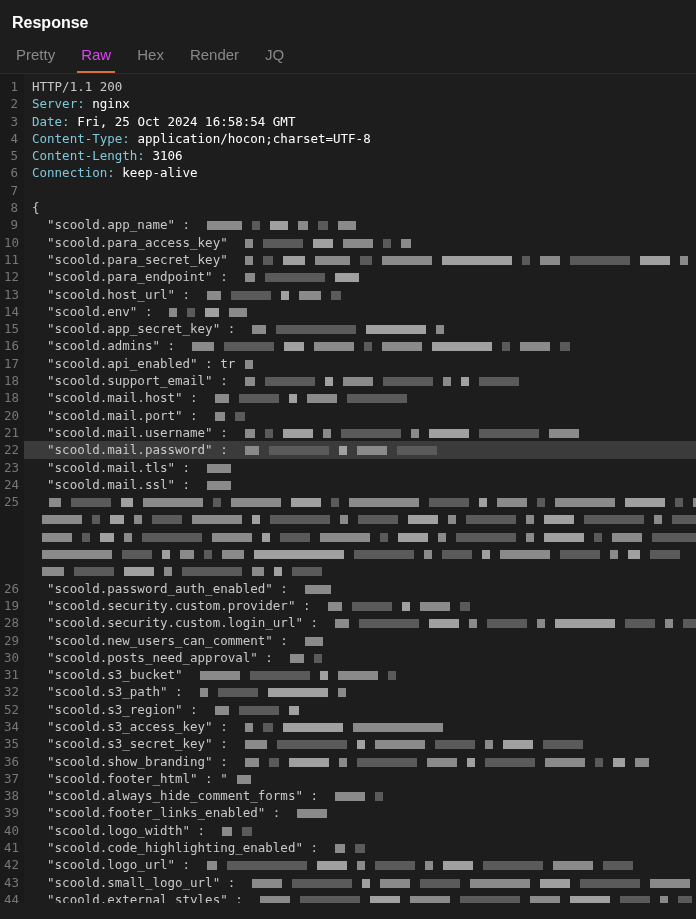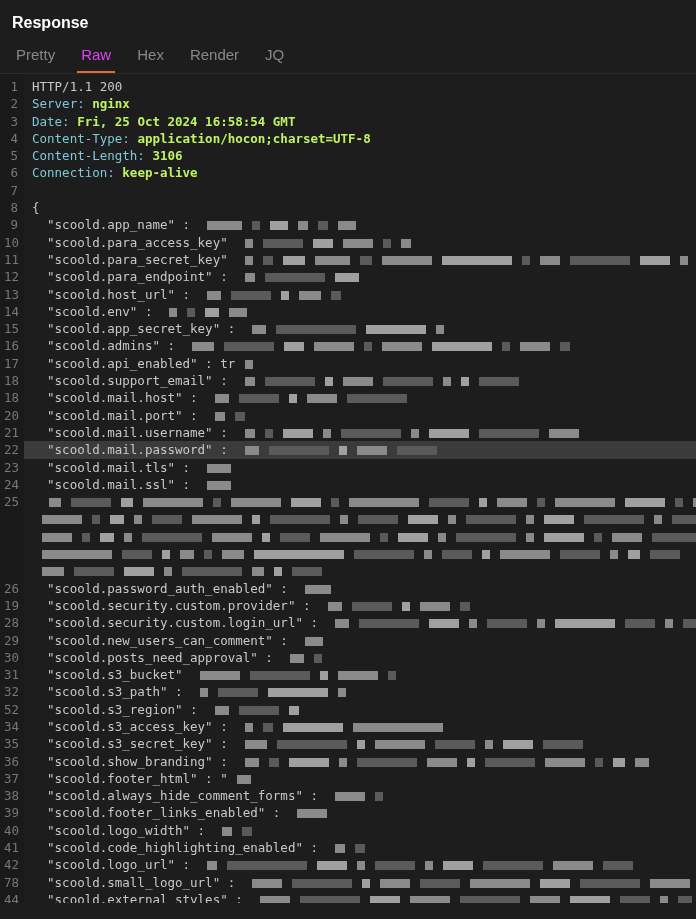--- a/index.html
+++ b/index.html
@@ -57,21 +57,21 @@
   .code {
     padding: 4px 8px;
     font-size: 12.5px;
     line-height: 17.3px;
     white-space: pre;
     overflow: hidden;
   }
   .line { display: block; height: 17.3px; }
   .line.hl { background: #3b3b3b; margin-left: -8px; padding-left: 8px; margin-right: -300px; padding-right: 300px; }
   .hdr { color: #7fc7d9; }
-  .val { color: #bef264; font-weight: bold; }
+  .val { color: #ffffff; }
   .str { color: #c8c8c8; }
   .key { color: #c8c8c8; }
   .redact {
     display: inline-block;
     vertical-align: middle;
     height: 9px;
     background: #8a8a8a;
     margin: 0 2px;
   }
   .redact.d { background: #5a5a5a; }
@@ -134,17 +134,17 @@
       <div class="line">52</div>
       <div class="line">34</div>
       <div class="line">35</div>
       <div class="line">36</div>
       <div class="line">37</div>
       <div class="line">38</div>
       <div class="line">39</div>
       <div class="line">40</div>
       <div class="line">41</div>
       <div class="line">42</div>
-      <div class="line">78</div>
+      <div class="line">43</div>
       <div class="line">44</div>
     </div>
   <div class="code" id="code"><div class="line"><span class="str">HTTP/1.1 200</span></div><div class="line"><span class="hdr">Server:</span> <span class="val">nginx</span></div><div class="line"><span class="hdr">Date:</span> <span class="val">Fri, 25 Oct 2024 16:58:54 GMT</span></div><div class="line"><span class="hdr">Content-Type:</span> <span class="val">application/hocon;charset=UTF-8</span></div><div class="line"><span class="hdr">Content-Length:</span> <span class="val">3106</span></div><div class="line"><span class="hdr">Connection:</span> <span class="val">keep-alive</span></div><div class="line"><span class="str"></span></div><div class="line"><span class="str">{</span></div><div class="line">  <span class="key">"scoold.app_name"</span> :  <span class="redact " style="width:35px"></span><span class="gap"></span><span class="redact d" style="width:8px"></span><span class="gap"></span><span class="redact l" style="width:18px"></span><span class="gap"></span><span class="redact " style="width:10px"></span><span class="gap"></span><span class="redact d" style="width:10px"></span><span class="gap"></span><span class="redact " style="width:18px"></span><span class="gap"></span></div><div class="line">  <span class="key">"scoold.para_access_key"</span>  <span class="redact " style="width:8px"></span><span class="gap"></span><span class="redact d" style="width:40px"></span><span class="gap"></span><span class="redact l" style="width:20px"></span><span class="gap"></span><span class="redact " style="width:30px"></span><span class="gap"></span><span class="redact d" style="width:8px"></span><span class="gap"></span><span class="redact " style="width:10px"></span><span class="gap"></span></div><div class="line">  <span class="key">"scoold.para_secret_key"</span>  <span class="redact " style="width:8px"></span><span class="gap"></span><span class="redact d" style="width:10px"></span><span class="gap"></span><span class="redact l" style="width:22px"></span><span class="gap"></span><span class="redact " style="width:35px"></span><span class="gap"></span><span class="redact d" style="width:12px"></span><span class="gap"></span><span class="redact " style="width:50px"></span><span class="gap"></span><span class="redact l" style="width:70px"></span><span class="gap"></span><span class="redact d" style="width:8px"></span><span class="gap"></span><span class="redact " style="width:20px"></span><span class="gap"></span><span class="redact d" style="width:60px"></span><span class="gap"></span><span class="redact l" style="width:30px"></span><span class="gap"></span><span class="redact " style="width:8px"></span><span class="gap"></span><span class="gap"></span><span class="gap"></span></div><div class="line">  <span class="key">"scoold.para_endpoint"</span> :  <span class="redact " style="width:10px"></span><span class="gap"></span><span class="redact d" style="width:60px"></span><span class="gap"></span><span class="redact l" style="width:24px"></span><span class="gap"></span></div><div class="line">  <span class="key">"scoold.host_url"</span> :  <span class="redact " style="width:14px"></span><span class="gap"></span><span class="redact d" style="width:40px"></span><span class="gap"></span><span class="redact l" style="width:8px"></span><span class="gap"></span><span class="redact " style="width:22px"></span><span class="gap"></span><span class="redact d" style="width:10px"></span><span class="gap"></span></div><div class="line">  <span class="key">"scoold.env"</span> :  <span class="redact " style="width:8px"></span><span class="gap"></span><span class="redact d" style="width:8px"></span><span class="gap"></span><span class="redact l" style="width:14px"></span><span class="gap"></span><span class="redact " style="width:18px"></span><span class="gap"></span></div><div class="line">  <span class="key">"scoold.app_secret_key"</span> :  <span class="redact " style="width:14px"></span><span class="gap"></span><span class="redact d" style="width:80px"></span><span class="gap"></span><span class="redact l" style="width:60px"></span><span class="gap"></span><span class="redact " style="width:8px"></span><span class="gap"></span></div><div class="line">  <span class="key">"scoold.admins"</span> :  <span class="redact " style="width:22px"></span><span class="gap"></span><span class="redact d" style="width:50px"></span><span class="gap"></span><span class="redact l" style="width:20px"></span><span class="gap"></span><span class="redact " style="width:40px"></span><span class="gap"></span><span class="redact d" style="width:8px"></span><span class="gap"></span><span class="redact " style="width:40px"></span><span class="gap"></span><span class="redact l" style="width:60px"></span><span class="gap"></span><span class="redact d" style="width:8px"></span><span class="gap"></span><span class="redact " style="width:30px"></span><span class="gap"></span><span class="redact d" style="width:10px"></span><span class="gap"></span></div><div class="line">  <span class="key">"scoold.api_enabled"</span> : <span class="str">tr</span> <span class="redact " style="width:8px"></span><span class="gap"></span></div><div class="line">  <span class="key">"scoold.support_email"</span> :  <span class="redact " style="width:10px"></span><span class="gap"></span><span class="redact d" style="width:50px"></span><span class="gap"></span><span class="redact l" style="width:8px"></span><span class="gap"></span><span class="redact " style="width:30px"></span><span class="gap"></span><span class="redact d" style="width:50px"></span><span class="gap"></span><span class="redact " style="width:8px"></span><span class="gap"></span><span class="redact l" style="width:8px"></span><span class="gap"></span><span class="redact d" style="width:40px"></span><span class="gap"></span></div><div class="line">  <span class="key">"scoold.mail.host"</span> :  <span class="redact " style="width:14px"></span><span class="gap"></span><span class="redact d" style="width:40px"></span><span class="gap"></span><span class="redact l" style="width:8px"></span><span class="gap"></span><span class="redact " style="width:30px"></span><span class="gap"></span><span class="redact d" style="width:60px"></span><span class="gap"></span></div><div class="line">  <span class="key">"scoold.mail.port"</span> :  <span class="redact " style="width:10px"></span><span class="gap"></span><span class="redact d" style="width:10px"></span><span class="gap"></span></div><div class="line">  <span class="key">"scoold.mail.username"</span> :  <span class="redact " style="width:10px"></span><span class="gap"></span><span class="redact d" style="width:8px"></span><span class="gap"></span><span class="redact l" style="width:30px"></span><span class="gap"></span><span class="redact " style="width:8px"></span><span class="gap"></span><span class="redact d" style="width:60px"></span><span class="gap"></span><span class="redact " style="width:8px"></span><span class="gap"></span><span class="redact l" style="width:40px"></span><span class="gap"></span><span class="redact d" style="width:60px"></span><span class="gap"></span><span class="redact " style="width:30px"></span><span class="gap"></span></div><div class="line hl">  <span class="key">"scoold.mail.password"</span> :  <span class="redact " style="width:14px"></span><span class="gap"></span><span class="redact d" style="width:60px"></span><span class="gap"></span><span class="redact l" style="width:8px"></span><span class="gap"></span><span class="redact " style="width:30px"></span><span class="gap"></span><span class="redact d" style="width:40px"></span><span class="gap"></span></div><div class="line">  <span class="key">"scoold.mail.tls"</span> :  <span class="redact " style="width:24px"></span><span class="gap"></span></div><div class="line">  <span class="key">"scoold.mail.ssl"</span> :  <span class="redact " style="width:24px"></span><span class="gap"></span></div><div class="line">  <span class="redact " style="width:12px"></span><span class="gap"></span><span class="redact d" style="width:40px"></span><span class="gap"></span><span class="redact l" style="width:12px"></span><span class="gap"></span><span class="redact " style="width:60px"></span><span class="gap"></span><span class="redact d" style="width:8px"></span><span class="gap"></span><span class="redact " style="width:50px"></span><span class="gap"></span><span class="redact l" style="width:30px"></span><span class="gap"></span><span class="redact d" style="width:8px"></span><span class="gap"></span><span class="redact " style="width:70px"></span><span class="gap"></span><span class="redact d" style="width:40px"></span><span class="gap"></span><span class="redact l" style="width:8px"></span><span class="gap"></span><span class="redact " style="width:30px"></span><span class="gap"></span><span class="redact d" style="width:8px"></span><span class="gap"></span><span class="redact " style="width:60px"></span><span class="gap"></span><span class="redact l" style="width:40px"></span><span class="gap"></span><span class="redact d" style="width:8px"></span><span class="gap"></span><span class="redact " style="width:30px"></span><span class="gap"></span><span class="gap"></span><span class="gap"></span></div><div class="line"> <span class="redact " style="width:40px"></span><span class="gap"></span><span class="redact d" style="width:8px"></span><span class="gap"></span><span class="redact l" style="width:14px"></span><span class="gap"></span><span class="redact " style="width:8px"></span><span class="gap"></span><span class="redact d" style="width:30px"></span><span class="gap"></span><span class="redact " style="width:50px"></span><span class="gap"></span><span class="redact l" style="width:8px"></span><span class="gap"></span><span class="redact d" style="width:60px"></span><span class="gap"></span><span class="redact " style="width:8px"></span><span class="gap"></span><span class="redact d" style="width:40px"></span><span class="gap"></span><span class="redact l" style="width:30px"></span><span class="gap"></span><span class="redact " style="width:8px"></span><span class="gap"></span><span class="redact d" style="width:50px"></span><span class="gap"></span><span class="redact " style="width:8px"></span><span class="gap"></span><span class="redact l" style="width:30px"></span><span class="gap"></span><span class="redact d" style="width:60px"></span><span class="gap"></span><span class="redact " style="width:8px"></span><span class="gap"></span><span class="redact d" style="width:40px"></span><span class="gap"></span><span class="gap"></span><span class="gap"></span><span class="gap"></span><span class="gap"></span><span class="gap"></span></div><div class="line"> <span class="redact " style="width:30px"></span><span class="gap"></span><span class="redact d" style="width:8px"></span><span class="gap"></span><span class="redact l" style="width:14px"></span><span class="gap"></span><span class="redact " style="width:8px"></span><span class="gap"></span><span class="redact d" style="width:60px"></span><span class="gap"></span><span class="redact " style="width:40px"></span><span class="gap"></span><span class="redact l" style="width:8px"></span><span class="gap"></span><span class="redact d" style="width:30px"></span><span class="gap"></span><span class="redact " style="width:50px"></span><span class="gap"></span><span class="redact d" style="width:8px"></span><span class="gap"></span><span class="redact l" style="width:30px"></span><span class="gap"></span><span class="redact " style="width:8px"></span><span class="gap"></span><span class="redact d" style="width:60px"></span><span class="gap"></span><span class="redact " style="width:8px"></span><span class="gap"></span><span class="redact l" style="width:40px"></span><span class="gap"></span><span class="redact d" style="width:8px"></span><span class="gap"></span><span class="redact " style="width:30px"></span><span class="gap"></span><span class="redact d" style="width:60px"></span><span class="gap"></span><span class="gap"></span><span class="gap"></span><span class="gap"></span><span class="gap"></span><span class="gap"></span><span class="gap"></span></div><div class="line"> <span class="redact " style="width:70px"></span><span class="gap"></span><span class="redact d" style="width:30px"></span><span class="gap"></span><span class="redact l" style="width:8px"></span><span class="gap"></span><span class="redact " style="width:14px"></span><span class="gap"></span><span class="redact d" style="width:8px"></span><span class="gap"></span><span class="redact " style="width:22px"></span><span class="gap"></span><span class="redact l" style="width:90px"></span><span class="gap"></span><span class="redact d" style="width:60px"></span><span class="gap"></span><span class="redact " style="width:8px"></span><span class="gap"></span><span class="redact d" style="width:30px"></span><span class="gap"></span><span class="redact l" style="width:8px"></span><span class="gap"></span><span class="redact " style="width:50px"></span><span class="gap"></span><span class="redact d" style="width:40px"></span><span class="gap"></span><span class="redact " style="width:8px"></span><span class="gap"></span><span class="redact l" style="width:12px"></span><span class="gap"></span><span class="redact d" style="width:30px"></span><span class="gap"></span></div><div class="line"> <span class="redact " style="width:22px"></span><span class="gap"></span><span class="redact d" style="width:40px"></span><span class="gap"></span><span class="redact l" style="width:30px"></span><span class="gap"></span><span class="redact " style="width:8px"></span><span class="gap"></span><span class="redact d" style="width:60px"></span><span class="gap"></span><span class="redact " style="width:12px"></span><span class="gap"></span><span class="redact l" style="width:8px"></span><span class="gap"></span><span class="redact d" style="width:30px"></span><span class="gap"></span></div><div class="line">  <span class="key">"scoold.password_auth_enabled"</span> :  <span class="redact " style="width:26px"></span><span class="gap"></span></div><div class="line">  <span class="key">"scoold.security.custom.provider"</span> :  <span class="redact " style="width:14px"></span><span class="gap"></span><span class="redact d" style="width:40px"></span><span class="gap"></span><span class="redact l" style="width:8px"></span><span class="gap"></span><span class="redact " style="width:30px"></span><span class="gap"></span><span class="redact d" style="width:10px"></span><span class="gap"></span></div><div class="line">  <span class="key">"scoold.security.custom.login_url"</span> :  <span class="redact " style="width:14px"></span><span class="gap"></span><span class="redact d" style="width:60px"></span><span class="gap"></span><span class="redact l" style="width:30px"></span><span class="gap"></span><span class="redact " style="width:8px"></span><span class="gap"></span><span class="redact d" style="width:40px"></span><span class="gap"></span><span class="redact " style="width:8px"></span><span class="gap"></span><span class="redact l" style="width:60px"></span><span class="gap"></span><span class="redact d" style="width:30px"></span><span class="gap"></span><span class="redact " style="width:8px"></span><span class="gap"></span><span class="redact d" style="width:40px"></span><span class="gap"></span><span class="gap"></span></div><div class="line">  <span class="key">"scoold.new_users_can_comment"</span> :  <span class="redact " style="width:18px"></span><span class="gap"></span></div><div class="line">  <span class="key">"scoold.posts_need_approval"</span> :  <span class="redact " style="width:14px"></span><span class="gap"></span><span class="redact d" style="width:8px"></span><span class="gap"></span></div><div class="line">  <span class="key">"scoold.s3_bucket"</span>  <span class="redact " style="width:40px"></span><span class="gap"></span><span class="redact d" style="width:60px"></span><span class="gap"></span><span class="redact l" style="width:8px"></span><span class="gap"></span><span class="redact " style="width:40px"></span><span class="gap"></span><span class="redact d" style="width:8px"></span><span class="gap"></span></div><div class="line">  <span class="key">"scoold.s3_path"</span> :  <span class="redact " style="width:8px"></span><span class="gap"></span><span class="redact d" style="width:40px"></span><span class="gap"></span><span class="redact l" style="width:60px"></span><span class="gap"></span><span class="redact " style="width:8px"></span><span class="gap"></span></div><div class="line">  <span class="key">"scoold.s3_region"</span> :  <span class="redact " style="width:14px"></span><span class="gap"></span><span class="redact d" style="width:40px"></span><span class="gap"></span><span class="redact l" style="width:10px"></span><span class="gap"></span></div><div class="line">  <span class="key">"scoold.s3_access_key"</span> :  <span class="redact " style="width:8px"></span><span class="gap"></span><span class="redact d" style="width:10px"></span><span class="gap"></span><span class="redact l" style="width:60px"></span><span class="gap"></span><span class="redact " style="width:90px"></span><span class="gap"></span></div><div class="line">  <span class="key">"scoold.s3_secret_key"</span> :  <span class="redact " style="width:22px"></span><span class="gap"></span><span class="redact d" style="width:70px"></span><span class="gap"></span><span class="redact l" style="width:8px"></span><span class="gap"></span><span class="redact " style="width:50px"></span><span class="gap"></span><span class="redact d" style="width:40px"></span><span class="gap"></span><span class="redact " style="width:8px"></span><span class="gap"></span><span class="redact l" style="width:30px"></span><span class="gap"></span><span class="redact d" style="width:40px"></span><span class="gap"></span></div><div class="line">  <span class="key">"scoold.show_branding"</span> :  <span class="redact " style="width:14px"></span><span class="gap"></span><span class="redact d" style="width:10px"></span><span class="gap"></span><span class="redact l" style="width:40px"></span><span class="gap"></span><span class="redact " style="width:8px"></span><span class="gap"></span><span class="redact d" style="width:60px"></span><span class="gap"></span><span class="redact " style="width:30px"></span><span class="gap"></span><span class="redact l" style="width:8px"></span><span class="gap"></span><span class="redact d" style="width:50px"></span><span class="gap"></span><span class="redact " style="width:40px"></span><span class="gap"></span><span class="redact d" style="width:8px"></span><span class="gap"></span><span class="redact l" style="width:12px"></span><span class="gap"></span><span class="redact " style="width:14px"></span><span class="gap"></span></div><div class="line">  <span class="key">"scoold.footer_html"</span> : <span class="str">"</span> <span class="redact " style="width:14px"></span><span class="gap"></span></div><div class="line">  <span class="key">"scoold.always_hide_comment_forms"</span> :  <span class="redact " style="width:30px"></span><span class="gap"></span><span class="redact d" style="width:8px"></span><span class="gap"></span></div><div class="line">  <span class="key">"scoold.footer_links_enabled"</span> :  <span class="redact " style="width:30px"></span><span class="gap"></span></div><div class="line">  <span class="key">"scoold.logo_width"</span> :  <span class="redact " style="width:10px"></span><span class="gap"></span><span class="redact d" style="width:10px"></span><span class="gap"></span></div><div class="line">  <span class="key">"scoold.code_highlighting_enabled"</span> :  <span class="redact " style="width:10px"></span><span class="gap"></span><span class="redact d" style="width:10px"></span><span class="gap"></span></div><div class="line">  <span class="key">"scoold.logo_url"</span> :  <span class="redact " style="width:10px"></span><span class="gap"></span><span class="redact d" style="width:80px"></span><span class="gap"></span><span class="redact l" style="width:30px"></span><span class="gap"></span><span class="redact " style="width:8px"></span><span class="gap"></span><span class="redact d" style="width:40px"></span><span class="gap"></span><span class="redact " style="width:8px"></span><span class="gap"></span><span class="redact l" style="width:30px"></span><span class="gap"></span><span class="redact d" style="width:60px"></span><span class="gap"></span><span class="redact " style="width:40px"></span><span class="gap"></span><span class="redact d" style="width:30px"></span><span class="gap"></span></div><div class="line">  <span class="key">"scoold.small_logo_url"</span> :  <span class="redact " style="width:30px"></span><span class="gap"></span><span class="redact d" style="width:60px"></span><span class="gap"></span><span class="redact l" style="width:8px"></span><span class="gap"></span><span class="redact " style="width:30px"></span><span class="gap"></span><span class="redact d" style="width:40px"></span><span class="gap"></span><span class="redact " style="width:60px"></span><span class="gap"></span><span class="redact l" style="width:30px"></span><span class="gap"></span><span class="redact d" style="width:60px"></span><span class="gap"></span><span class="redact " style="width:40px"></span><span class="gap"></span><span class="gap"></span></div><div class="line">  <span class="key">"scoold.external_styles"</span> :  <span class="redact " style="width:30px"></span><span class="gap"></span><span class="redact d" style="width:60px"></span><span class="gap"></span><span class="redact l" style="width:30px"></span><span class="gap"></span><span class="redact " style="width:40px"></span><span class="gap"></span><span class="redact d" style="width:60px"></span><span class="gap"></span><span class="redact " style="width:30px"></span><span class="gap"></span><span class="redact l" style="width:40px"></span><span class="gap"></span><span class="redact d" style="width:30px"></span><span class="gap"></span><span class="redact " style="width:8px"></span><span class="gap"></span><span class="redact d" style="width:14px"></span><span class="gap"></span></div></div>
 </div>
 
 </body></html>

